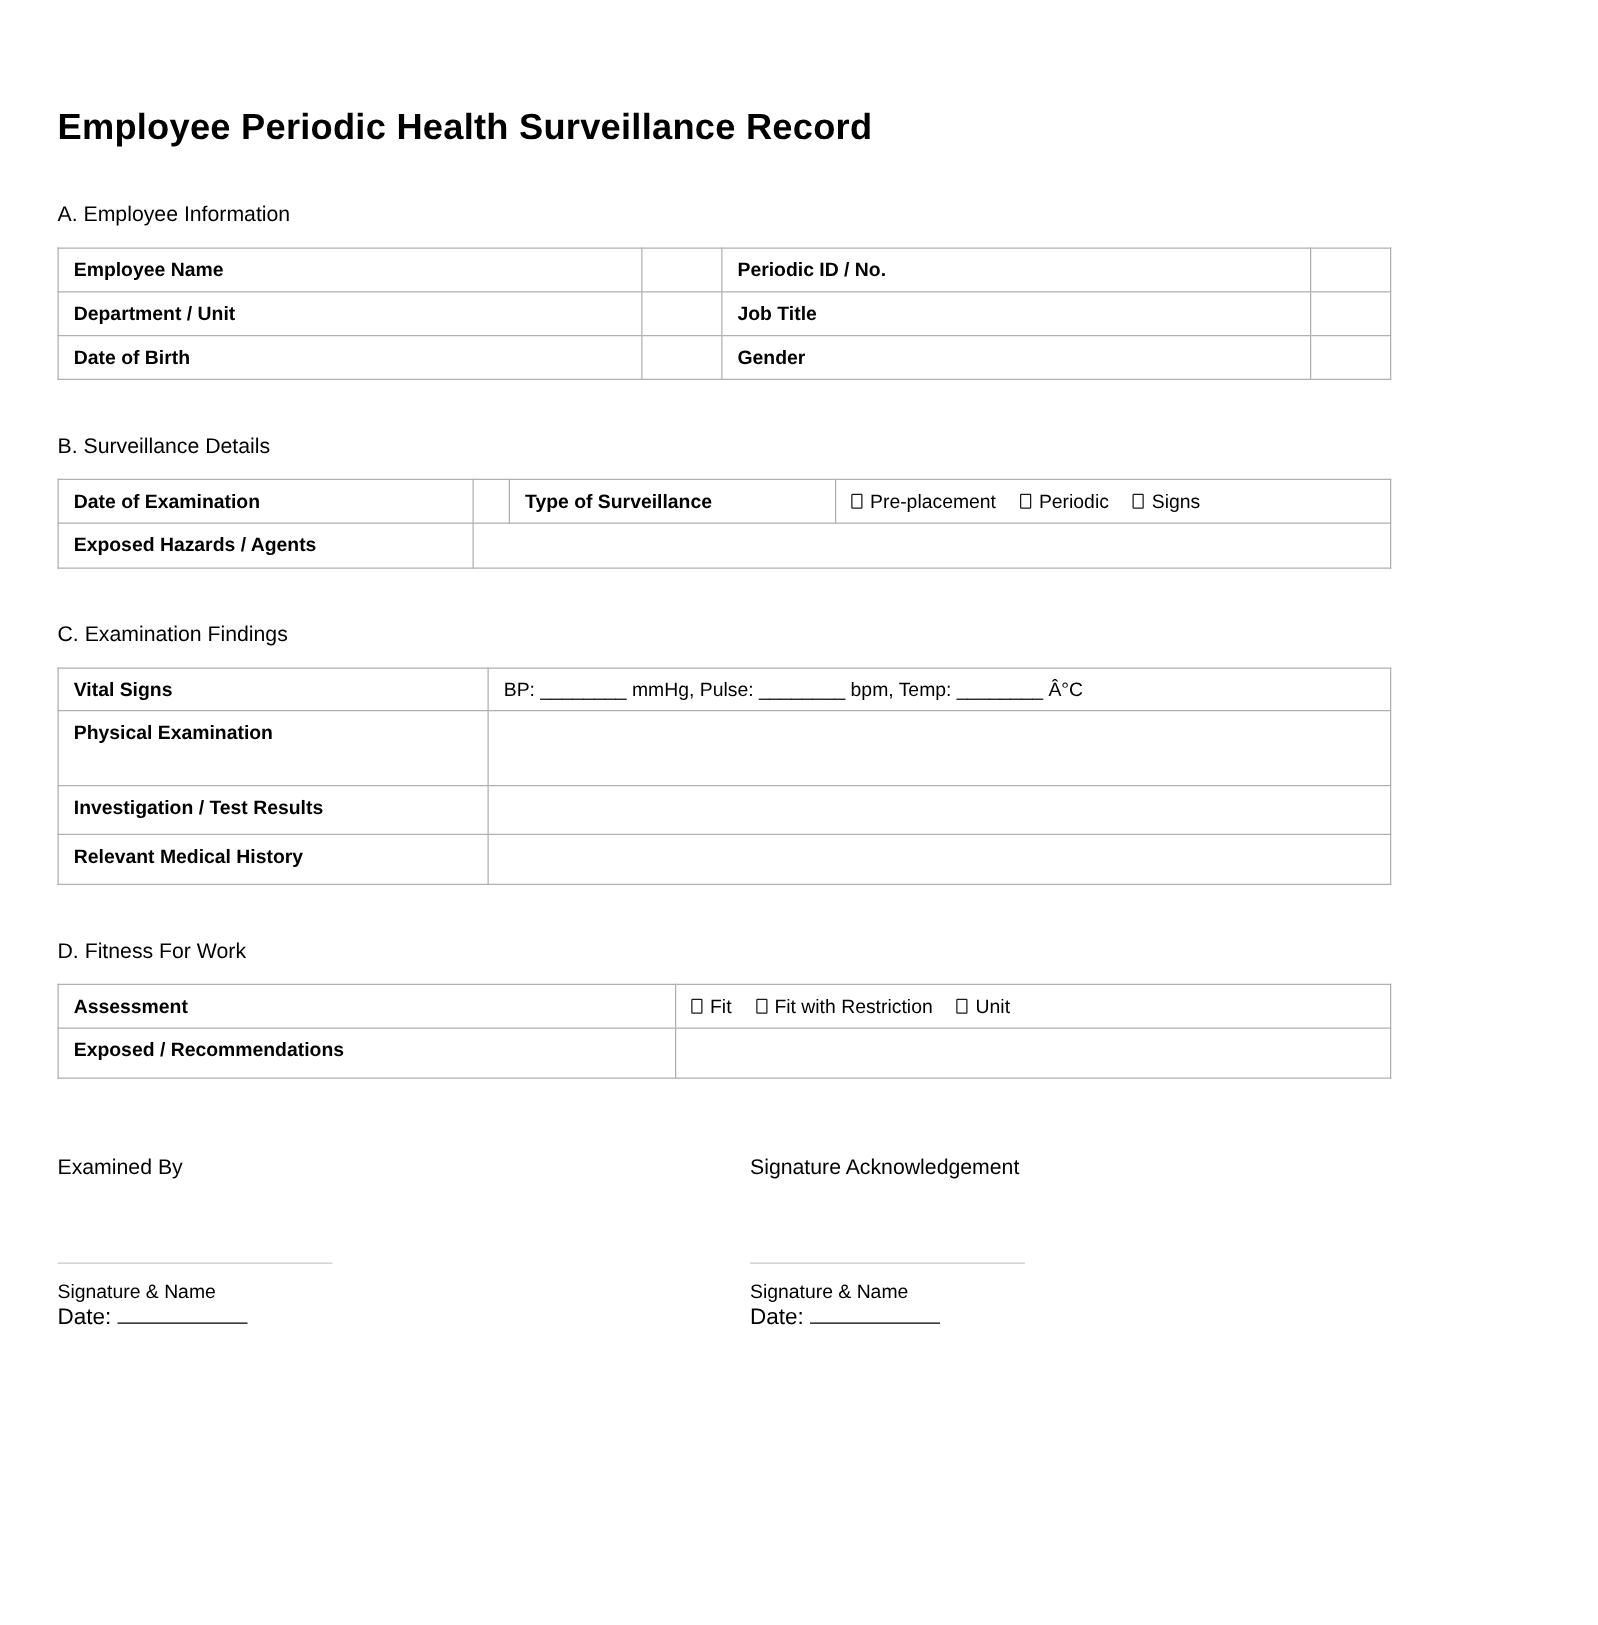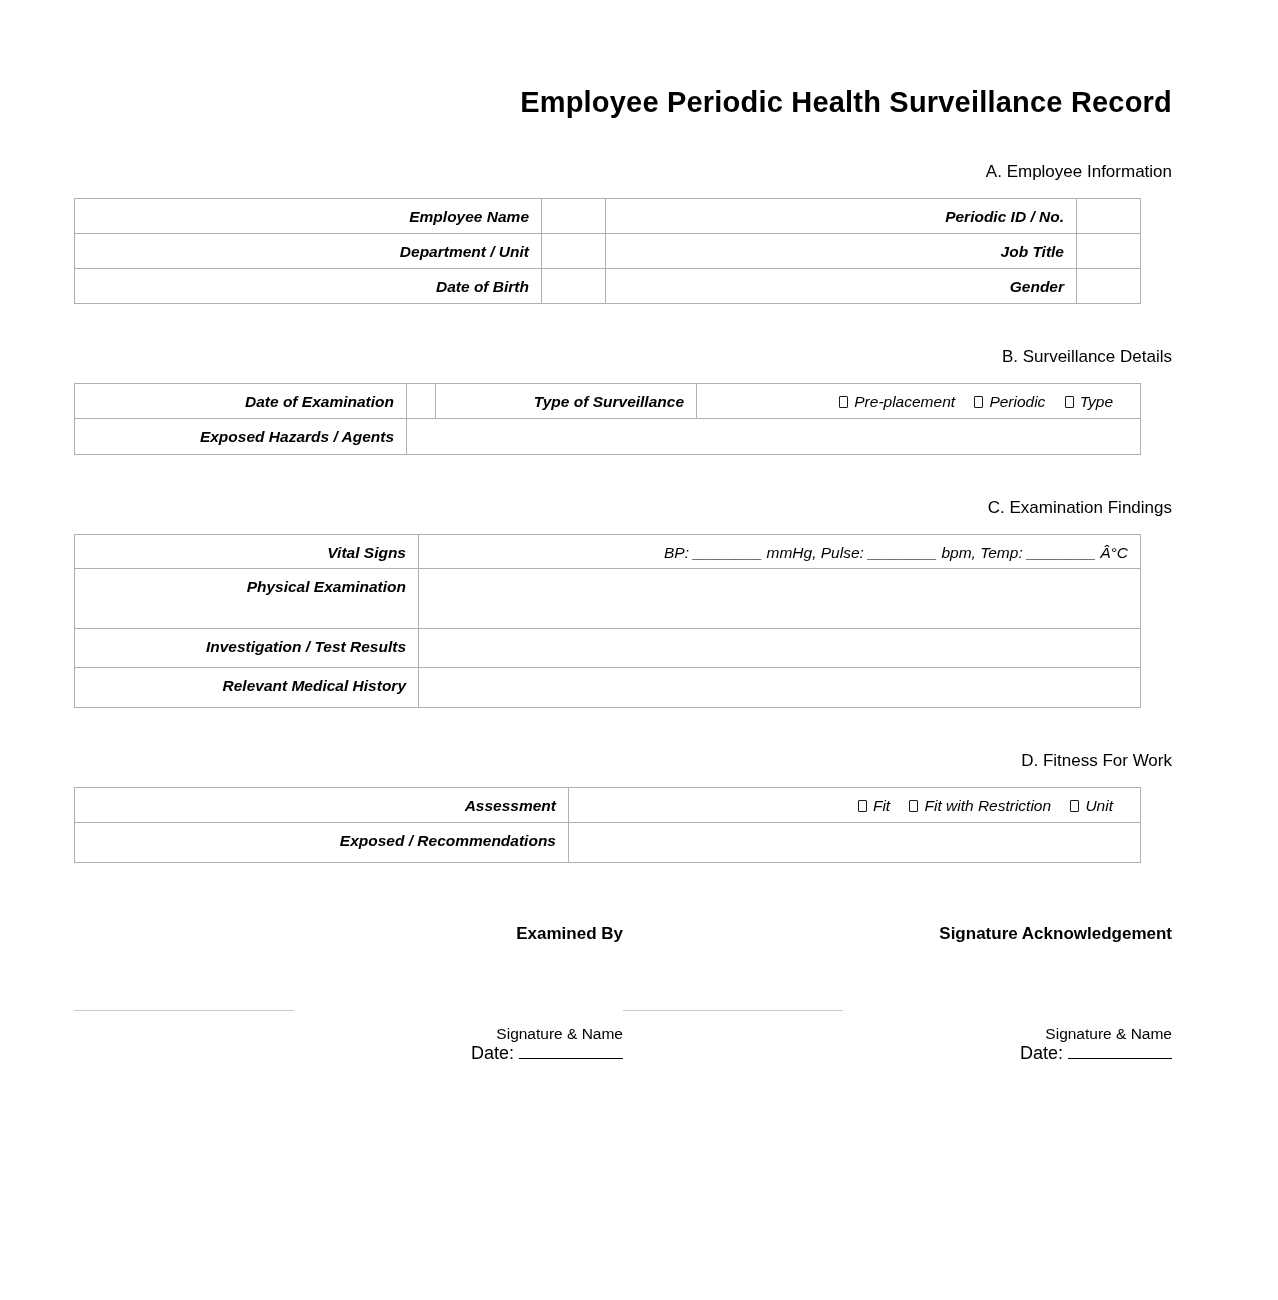--- a/index.html
+++ b/index.html
@@ -4,21 +4,21 @@
 <style>
   * { box-sizing: border-box; }
   html, body {
     margin: 0; padding: 0;
     width: 1278px; height: 1300px;
     background: #ffffff;
     color: #000000;
     font-family: "Liberation Sans", "DejaVu Sans", sans-serif;
     overflow: hidden;
   }
-  .page { width: 1172px; padding-left: 74px; text-align: right; }
+  .page { width: 1172px; padding-left: 46px; }
 
   h1.doc-title {
     font-size: 29px;
     font-weight: bold;
     margin: 86px 0 0 0;
     line-height: 1.15;
     letter-spacing: 0.2px;
   }
   h2.section-heading {
     font-size: 17px;
@@ -32,39 +32,38 @@
     table-layout: fixed;
     width: 1066px;
   }
   table.form-table td {
     border: 1px solid #b0b0b0;
     vertical-align: top;
     padding: 8px 12px 6px 12px;
     font-size: 15.5px;
     line-height: 19px;
     overflow: hidden;
-    font-style: italic;
   }
   td.lbl { font-weight: bold; }
 
   .opt { margin-right: 15px; white-space: nowrap; }
   .cb {
     display: inline-block;
     width: 9px; height: 12px;
     border: 1.2px solid #1a1a1a;
     border-radius: 1px;
     margin-right: 6px;
     vertical-align: -1px;
   }
 
   .signatures { display: flex; margin-top: 60px; }
   .sig-block { width: 554px; }
   .sig-block h3 {
     font-size: 17px;
-    font-weight: 700;
+    font-weight: 400;
     margin: 0;
     line-height: 21px;
   }
   .sig-line {
     width: 220px;
     height: 0;
     border-bottom: 1px solid #c9c9c9;
     margin-top: 66px;
   }
   .sig-name { font-size: 15.5px; margin-top: 13px; line-height: 19px; }
@@ -122,21 +121,21 @@
         <col style="width:444px">
     </colgroup>
     <tbody>
         <tr style="height:35px">
       <td class="lbl">Date of Examination</td>
       <td></td>
       <td class="lbl">Type of Surveillance</td>
       <td>
         <span class="opt"><span class="cb"></span><span>Pre-placement</span></span>
         <span class="opt"><span class="cb"></span><span>Periodic</span></span>
-        <span class="opt"><span class="cb"></span><span>Type</span></span>
+        <span class="opt"><span class="cb"></span><span>Signs</span></span>
       </td>
     </tr>
     <tr style="height:36px">
       <td class="lbl">Exposed Hazards / Agents</td>
       <td colspan="3"></td>
     </tr>
   </tbody>
     </table>
 
   <h2 class="section-heading">C. Examination Findings</h2>

